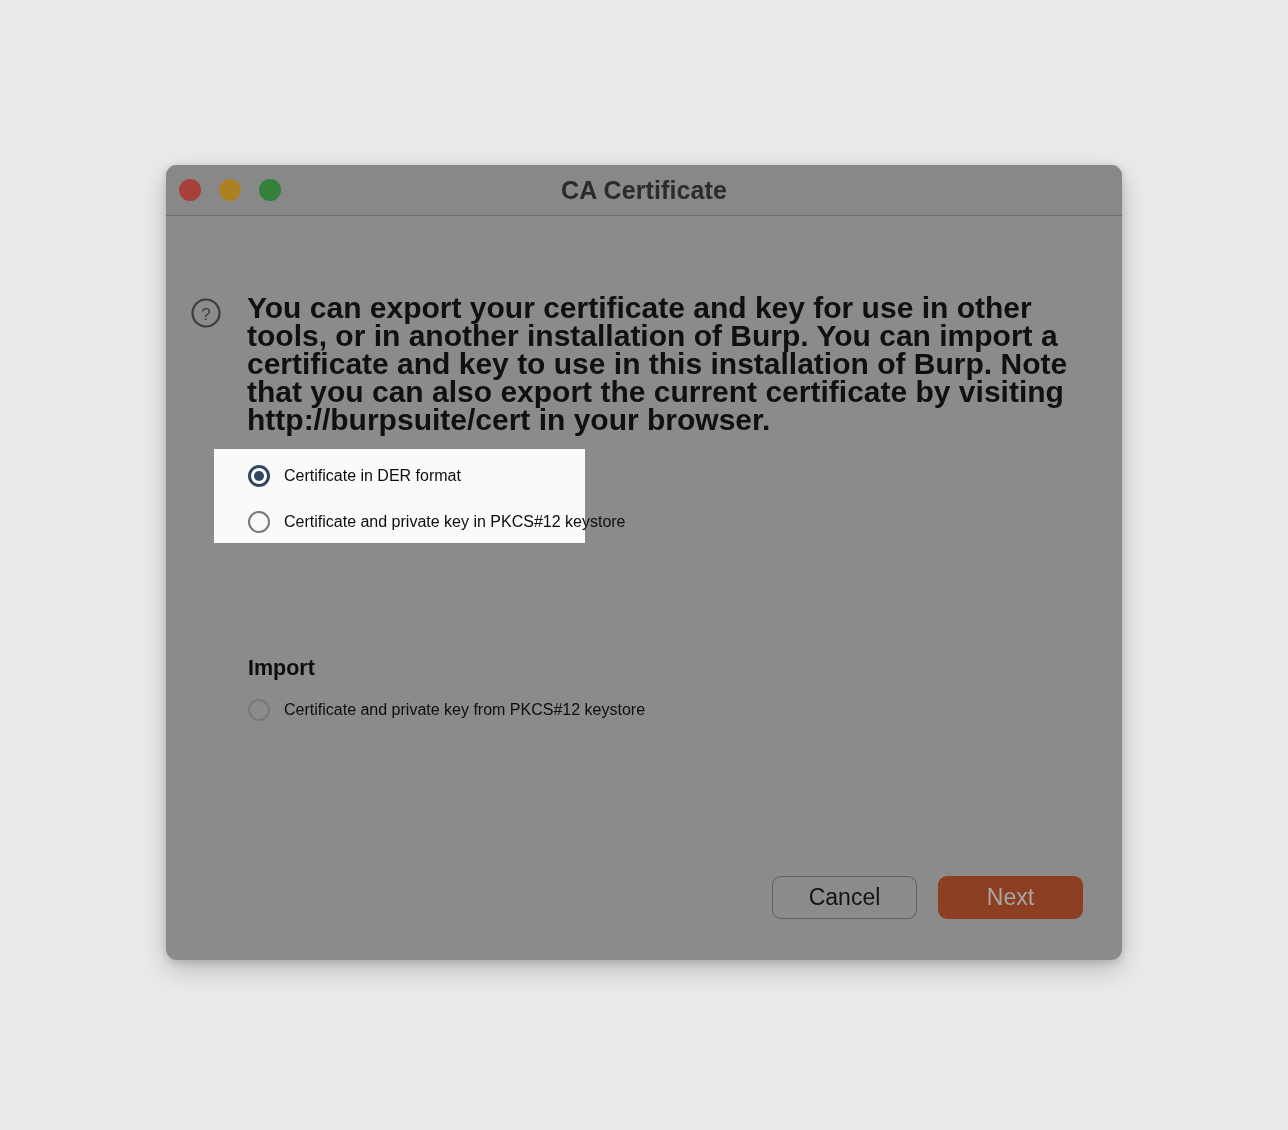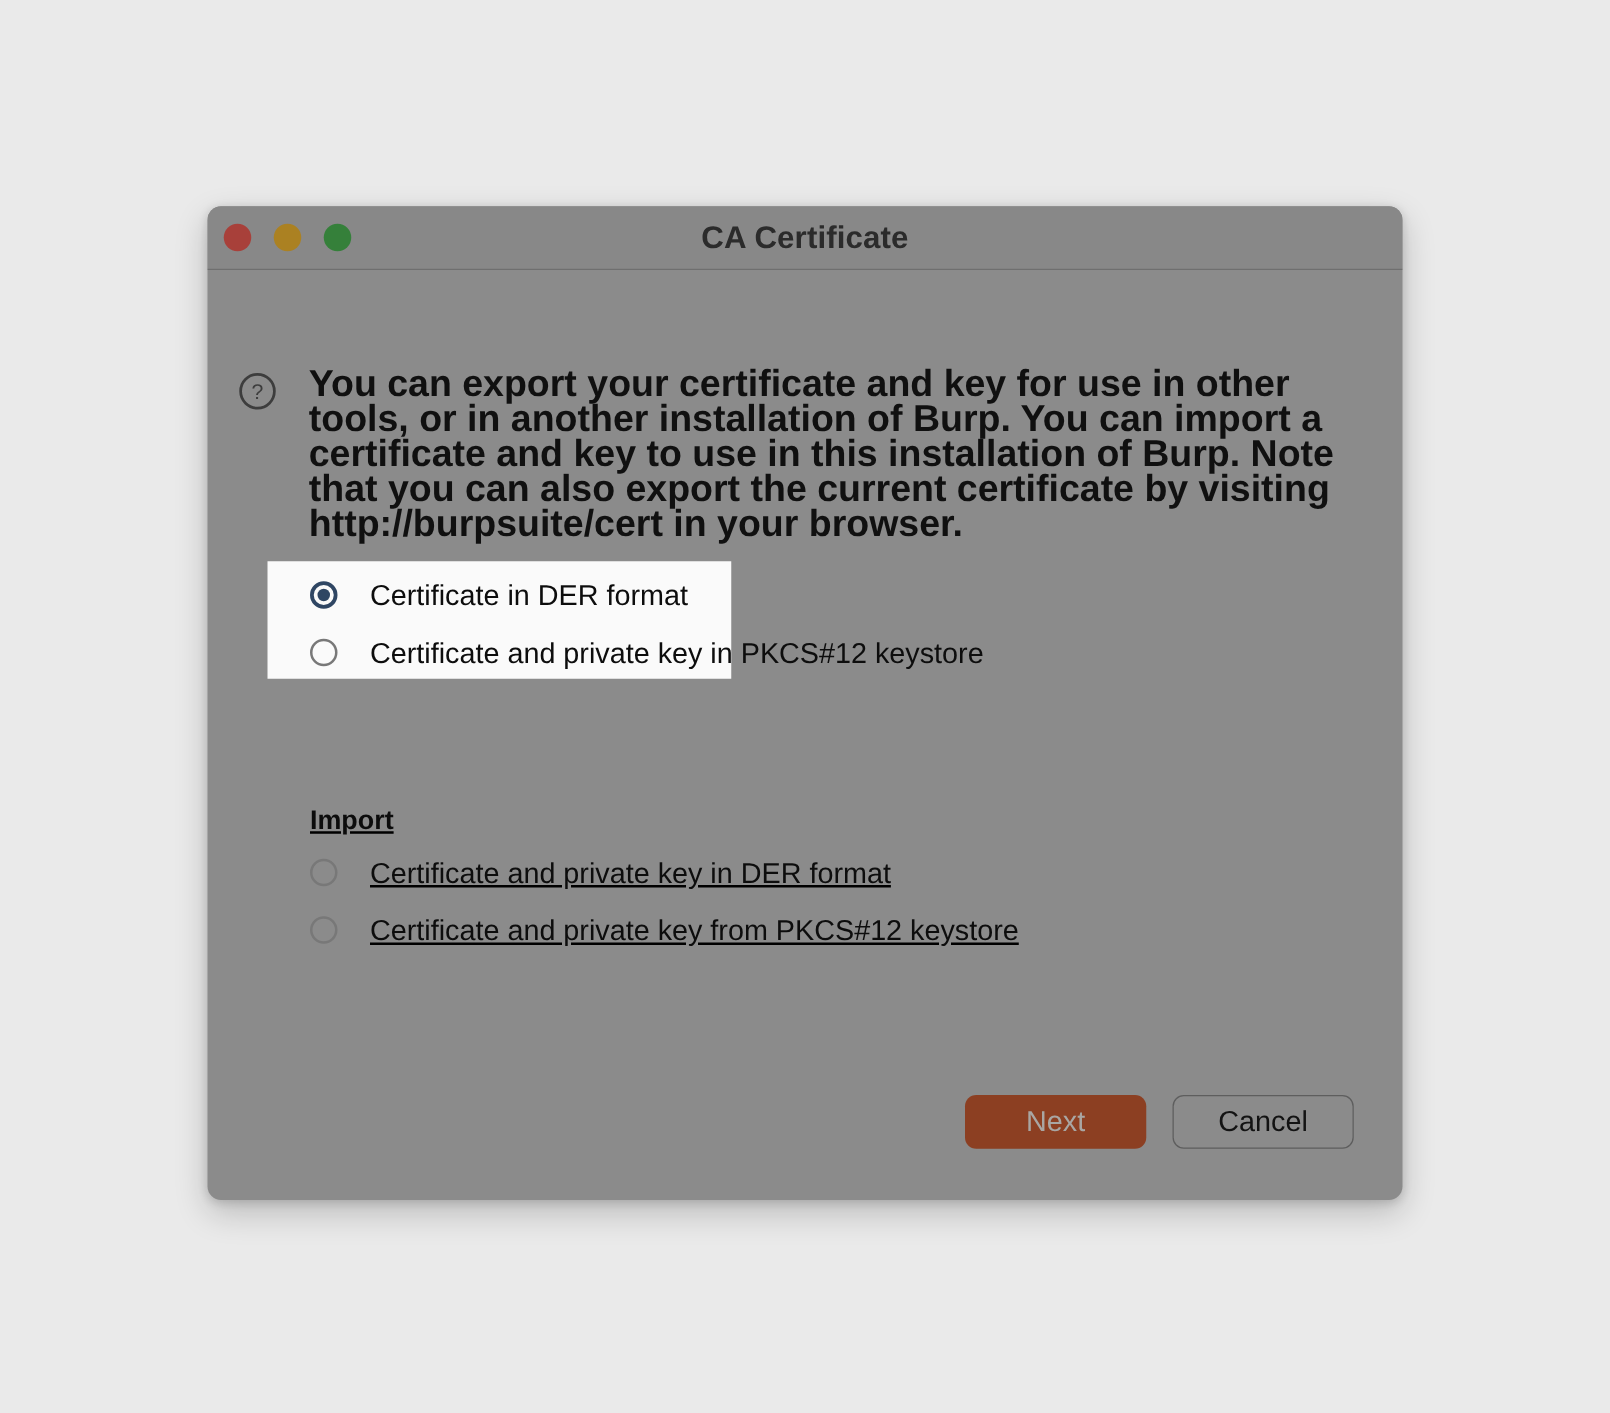--- a/index.html
+++ b/index.html
@@ -109,21 +109,21 @@
     z-index: 1;
   }
 
   
   .group {
     position: absolute;
     left: 82px;
     z-index: 2;
   }
   #export-group { top: 243px; }
-  #import-group { top: 428px; text-decoration: underline; }
+  #import-group { top: 440px; }
 
   .group-label {
     font-size: 21.5px;
     font-weight: bold;
     color: #0c0c0c;
     margin: 0 0 13px 0;
     line-height: 24px;
   }
 
   .radio-row {
@@ -157,22 +157,22 @@
     left: 50%;
     top: 50%;
     width: 10px;
     height: 10px;
     margin: -5px 0 0 -5px;
     border-radius: 50%;
     background: #2f4663;
   }
 
   .radio-label {
-    margin-left: 26px;
-    font-size: 23px;
+    margin-left: 14px;
+    font-size: 16px;
     color: #0d0d0d;
     line-height: 26px;
     white-space: nowrap;
   }
 
   
   #footer {
     position: absolute;
     right: 39px;
     bottom: 41px;
@@ -244,30 +244,26 @@
 
       <div class="radio-row">
         <span class="radio"></span>
         <span class="radio-label">Certificate and private key in PKCS#12 keystore</span>
       </div>
     </div>
 
     <div class="group" id="import-group">
       <div class="group-label">Import</div>
 
-      <div class="radio-row">
-        <span class="radio"></span>
-        <span class="radio-label">Certificate and private key in DER format</span>
-      </div>
 
       <div class="radio-row">
         <span class="radio"></span>
         <span class="radio-label">Certificate and private key from PKCS#12 keystore</span>
       </div>
     </div>
 
     <div id="footer">
+      <button class="btn" id="cancel-button">Cancel</button>
       <button class="btn" id="next-button">Next</button>
-      <button class="btn" id="cancel-button">Cancel</button>
     </div>
 
   </div>
 </div>
 
 </body></html>

